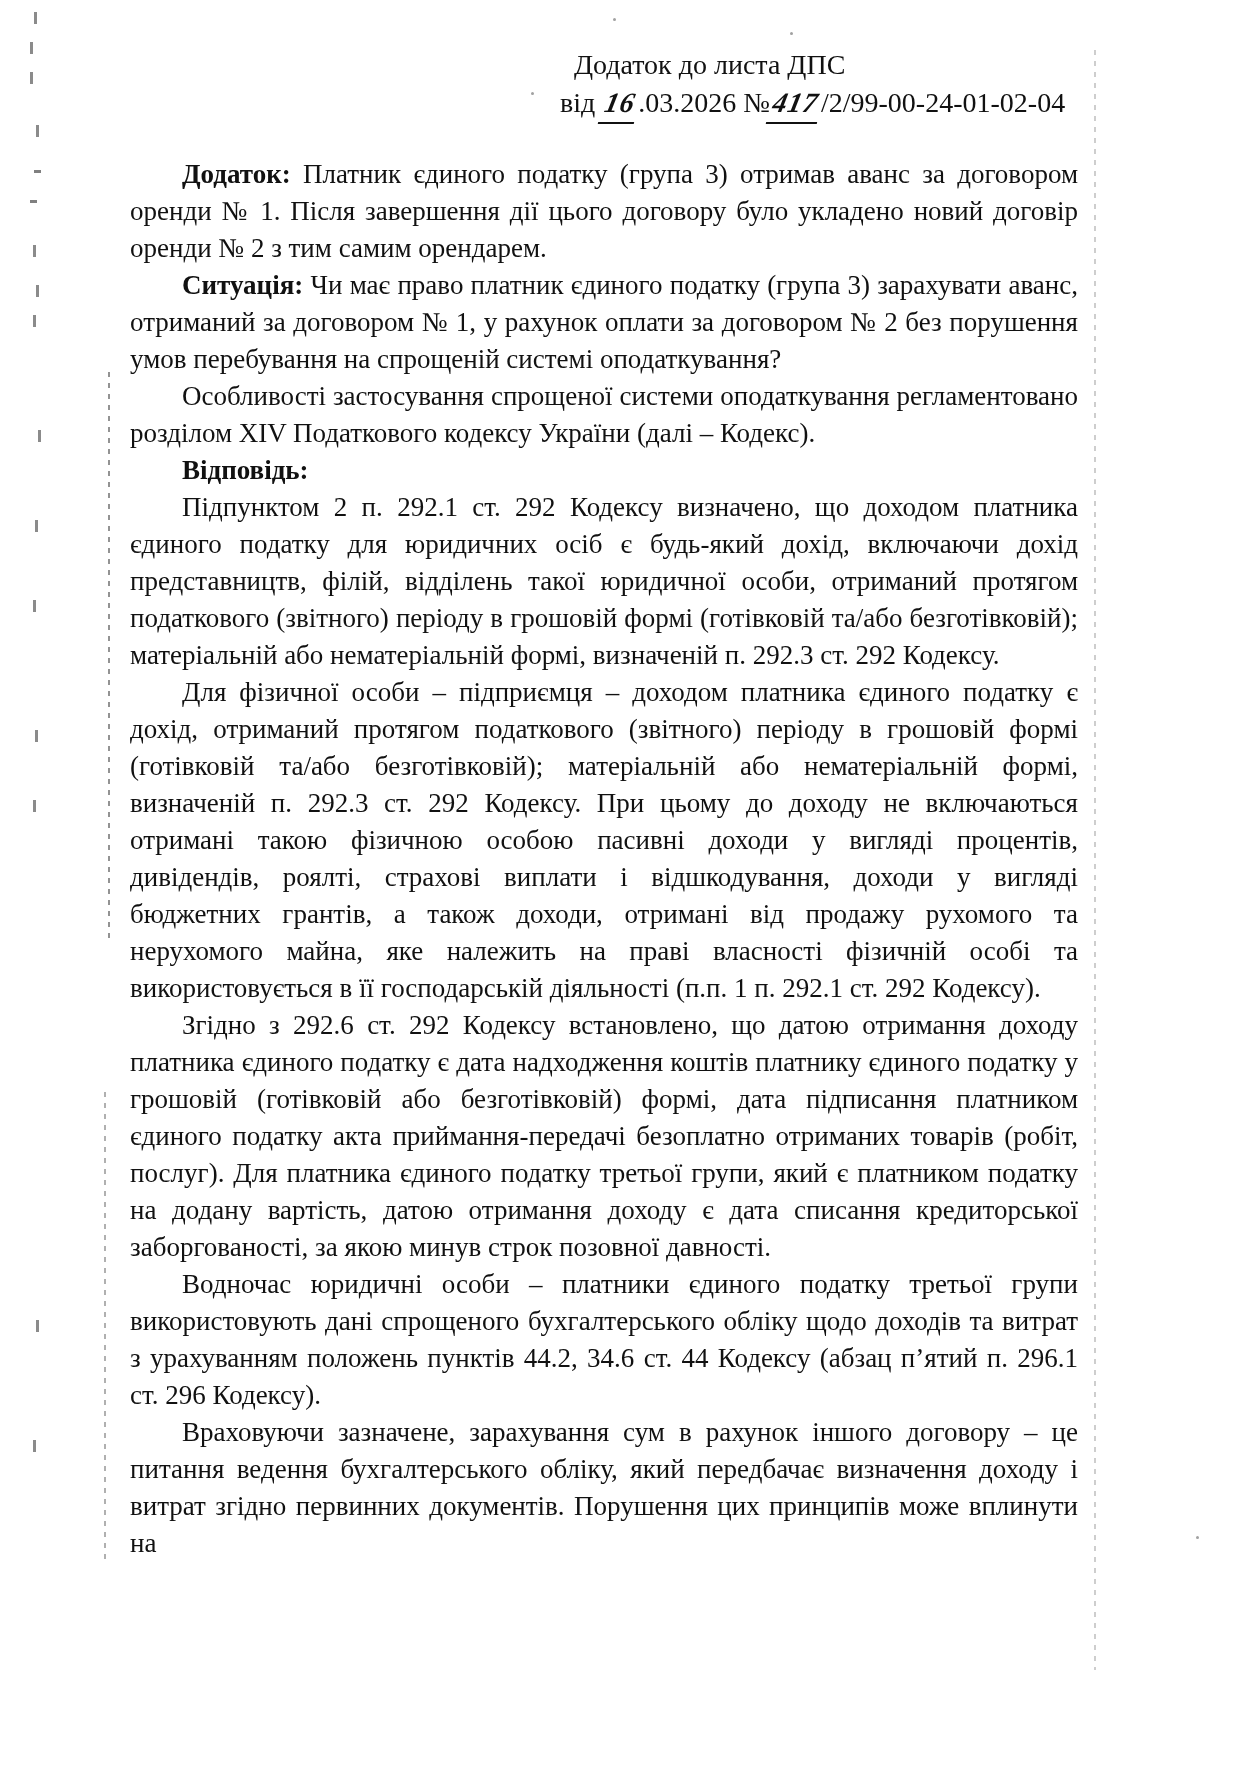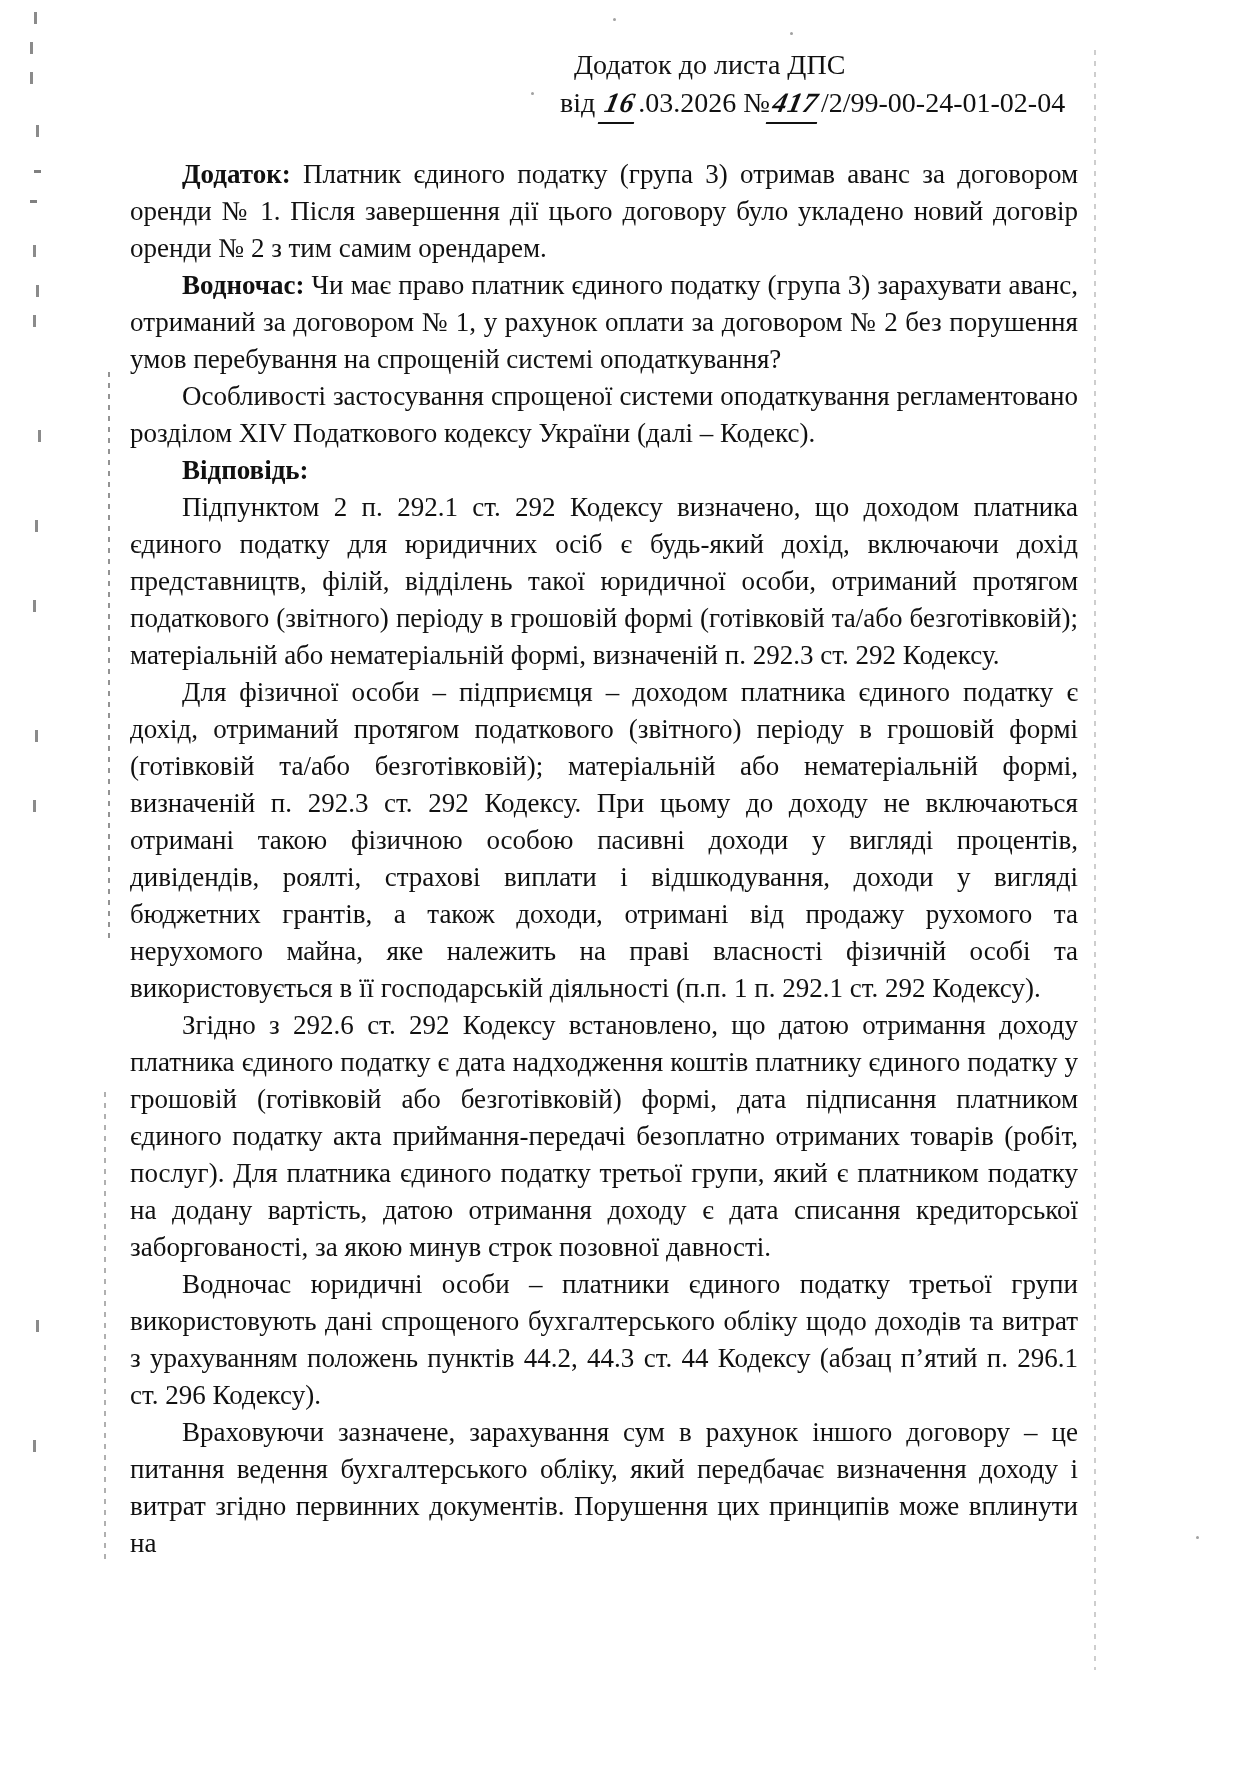--- a/index.html
+++ b/index.html
@@ -117,23 +117,23 @@
   <div class="artifact speck" style="left:531px; top:92px;"></div>
   <div class="artifact speck" style="left:1196px; top:1536px;"></div>
 
   <div class="header-block">
     <div class="header-line1">Додаток до листа ДПС</div>
     <div class="header-line2"><span>від</span> <span class="hand hand-underline">16</span><span>.03.2026</span> <span>№</span><span class="hand hand-underline">417</span><span>/2/99-00-24-01-02-04</span></div>
   </div>
 
   <div class="doc-body">
     <p><b class="lead">Додаток:</b><span>Платник єдиного податку (група 3) отримав аванс за договором оренди № 1. Після завершення дії цього договору було укладено новий договір оренди № 2 з тим самим орендарем.</span></p>
-    <p><b class="lead">Водночас:</b><span>Чи має право платник єдиного податку (група 3) зарахувати аванс, отриманий за договором № 1, у рахунок оплати за договором № 2 без порушення умов перебування на спрощеній системі оподаткування?</span></p>
+    <p><b class="lead">Ситуація:</b><span>Чи має право платник єдиного податку (група 3) зарахувати аванс, отриманий за договором № 1, у рахунок оплати за договором № 2 без порушення умов перебування на спрощеній системі оподаткування?</span></p>
     <p><b class="lead"></b><span>Особливості застосування спрощеної системи оподаткування регламентовано розділом XIV Податкового кодексу України (далі – Кодекс).</span></p>
     <p><b class="lead">Відповідь:</b><span></span></p>
     <p><b class="lead"></b><span>Підпунктом 2 п. 292.1 ст. 292 Кодексу визначено, що доходом платника єдиного податку для юридичних осіб є будь-який дохід, включаючи дохід представництв, філій, відділень такої юридичної особи, отриманий протягом податкового (звітного) періоду в грошовій формі (готівковій та/або безготівковій); матеріальній або нематеріальній формі, визначеній п. 292.3 ст. 292 Кодексу.</span></p>
     <p><b class="lead"></b><span>Для фізичної особи – підприємця – доходом платника єдиного податку є дохід, отриманий протягом податкового (звітного) періоду в грошовій формі (готівковій та/або безготівковій); матеріальній або нематеріальній формі, визначеній п. 292.3 ст. 292 Кодексу. При цьому до доходу не включаються отримані такою фізичною особою пасивні доходи у вигляді процентів, дивідендів, роялті, страхові виплати і відшкодування, доходи у вигляді бюджетних грантів, а також доходи, отримані від продажу рухомого та нерухомого майна, яке належить на праві власності фізичній особі та використовується в її господарській діяльності (п.п. 1 п. 292.1 ст. 292 Кодексу).</span></p>
     <p><b class="lead"></b><span>Згідно з 292.6 ст. 292 Кодексу встановлено, що датою отримання доходу платника єдиного податку є дата надходження коштів платнику єдиного податку у грошовій (готівковій або безготівковій) формі, дата підписання платником єдиного податку акта приймання-передачі безоплатно отриманих товарів (робіт, послуг). Для платника єдиного податку третьої групи, який є платником податку на додану вартість, датою отримання доходу є дата списання кредиторської заборгованості, за якою минув строк позовної давності.</span></p>
-    <p><b class="lead"></b><span>Водночас юридичні особи – платники єдиного податку третьої групи використовують дані спрощеного бухгалтерського обліку щодо доходів та витрат з урахуванням положень пунктів 44.2, 44.3 ст. 44 Кодексу (абзац п’ятий п. 296.1 ст. 296 Кодексу).</span></p>
+    <p><b class="lead"></b><span>Водночас юридичні особи – платники єдиного податку третьої групи використовують дані спрощеного бухгалтерського обліку щодо доходів та витрат з урахуванням положень пунктів 44.2, 34.6 ст. 44 Кодексу (абзац п’ятий п. 296.1 ст. 296 Кодексу).</span></p>
     <p><b class="lead"></b><span>Враховуючи зазначене, зарахування сум в рахунок іншого договору – це питання ведення бухгалтерського обліку, який передбачає визначення доходу і витрат згідно первинних документів. Порушення цих принципів може вплинути на</span></p>
   </div>
 
 </div>
 
 </body></html>

